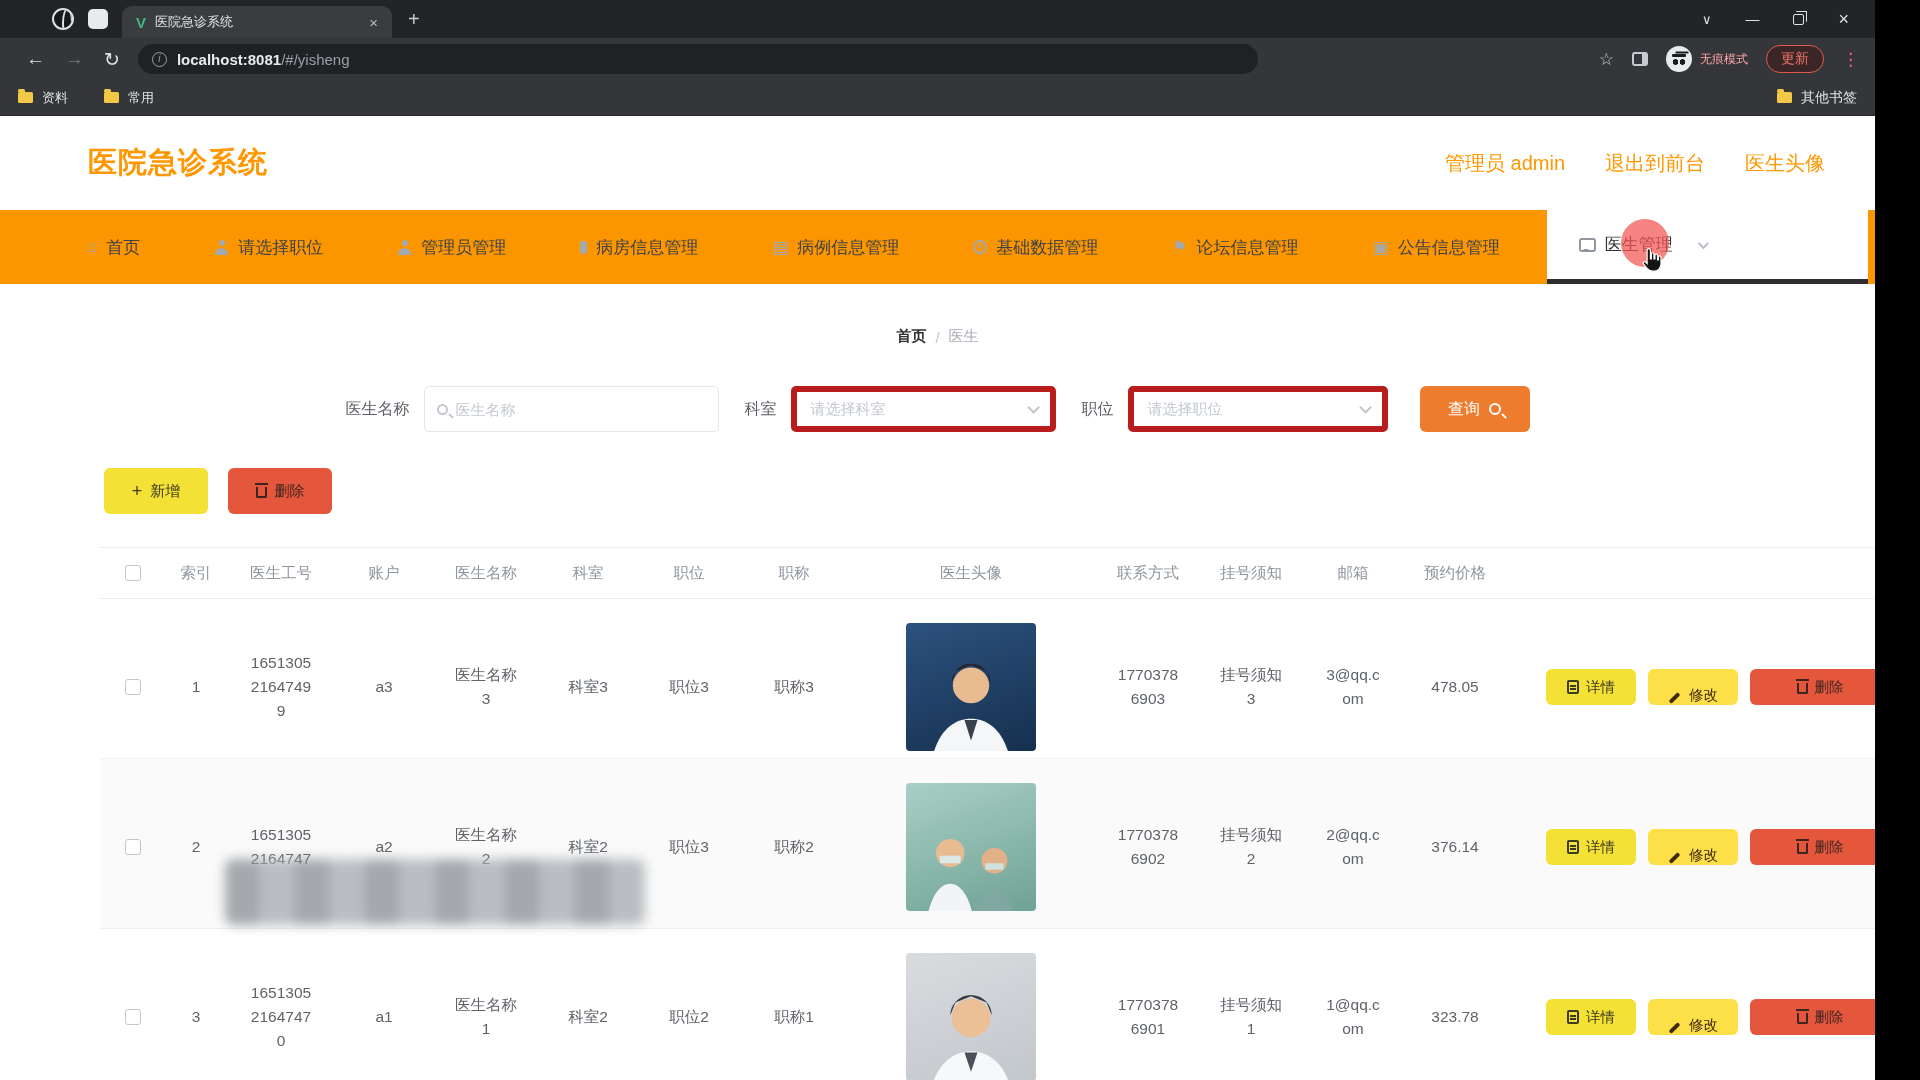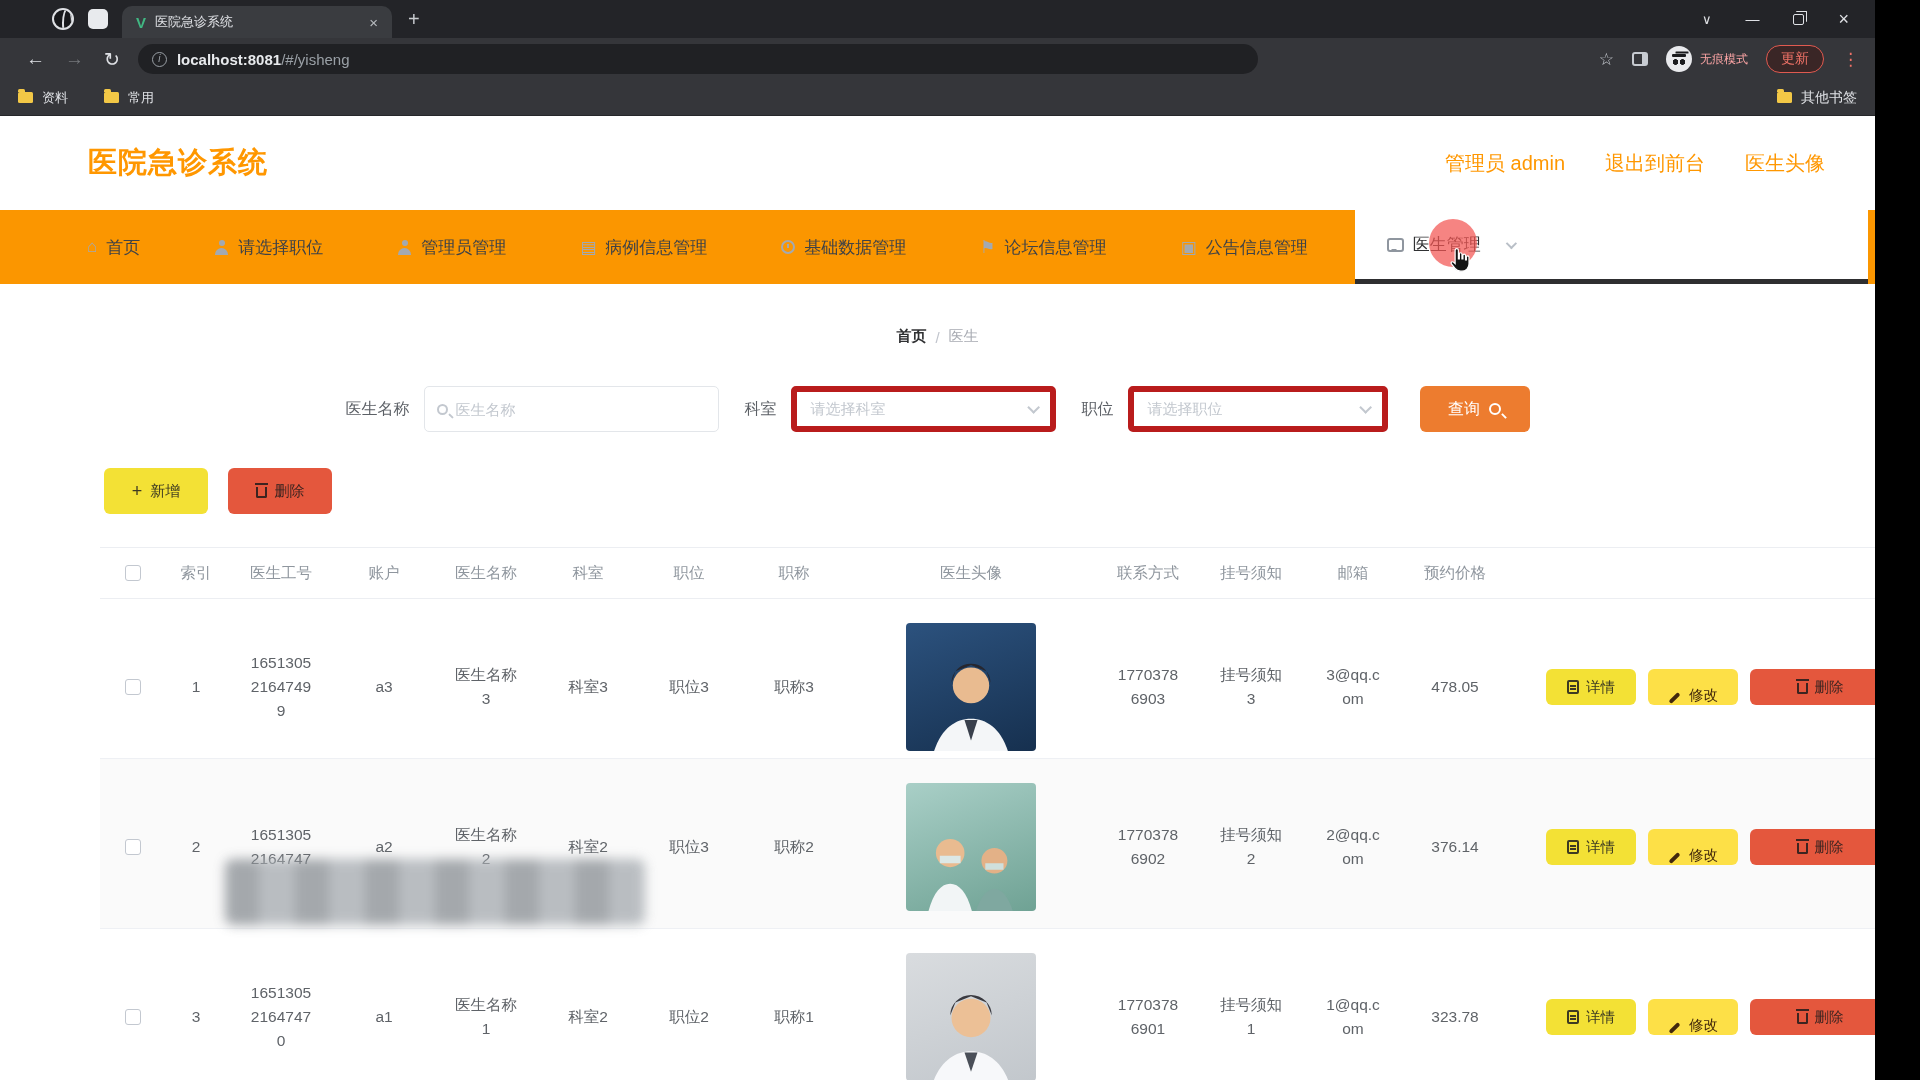--- a/index.html
+++ b/index.html
@@ -211,20 +211,24 @@
     </div>
     <div class="nav-item">
       <span class="nic-person"></span>
       <span>请选择职位</span>
     </div>
     <div class="nav-item">
       <span class="nic-person"></span>
       <span>管理员管理</span>
     </div>
     <div class="nav-item">
+      <span class="nic-bar"></span>
+      <span>病房信息管理</span>
+    </div>
+    <div class="nav-item">
       <span class="nic">▤</span>
       <span>病例信息管理</span>
     </div>
     <div class="nav-item">
       <span class="nic-clock"></span>
       <span>基础数据管理</span>
     </div>
     <div class="nav-item">
       <span class="nic">⚑</span>
       <span>论坛信息管理</span>

